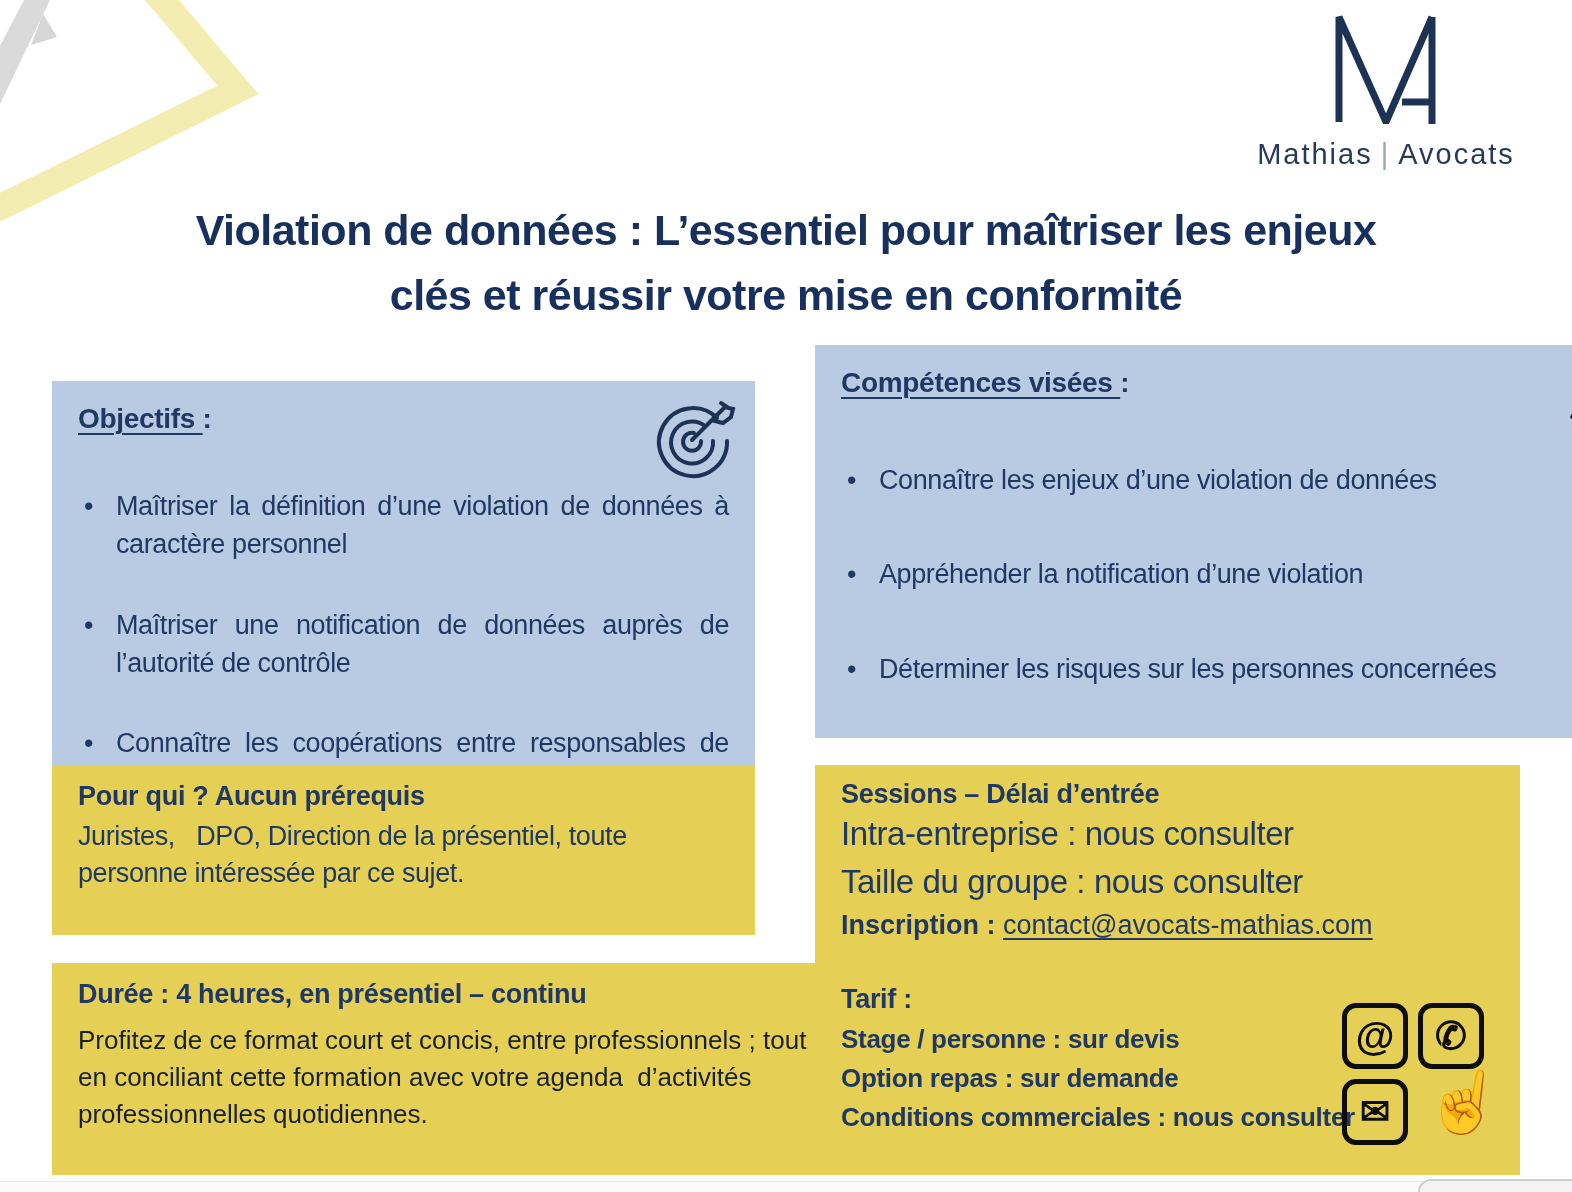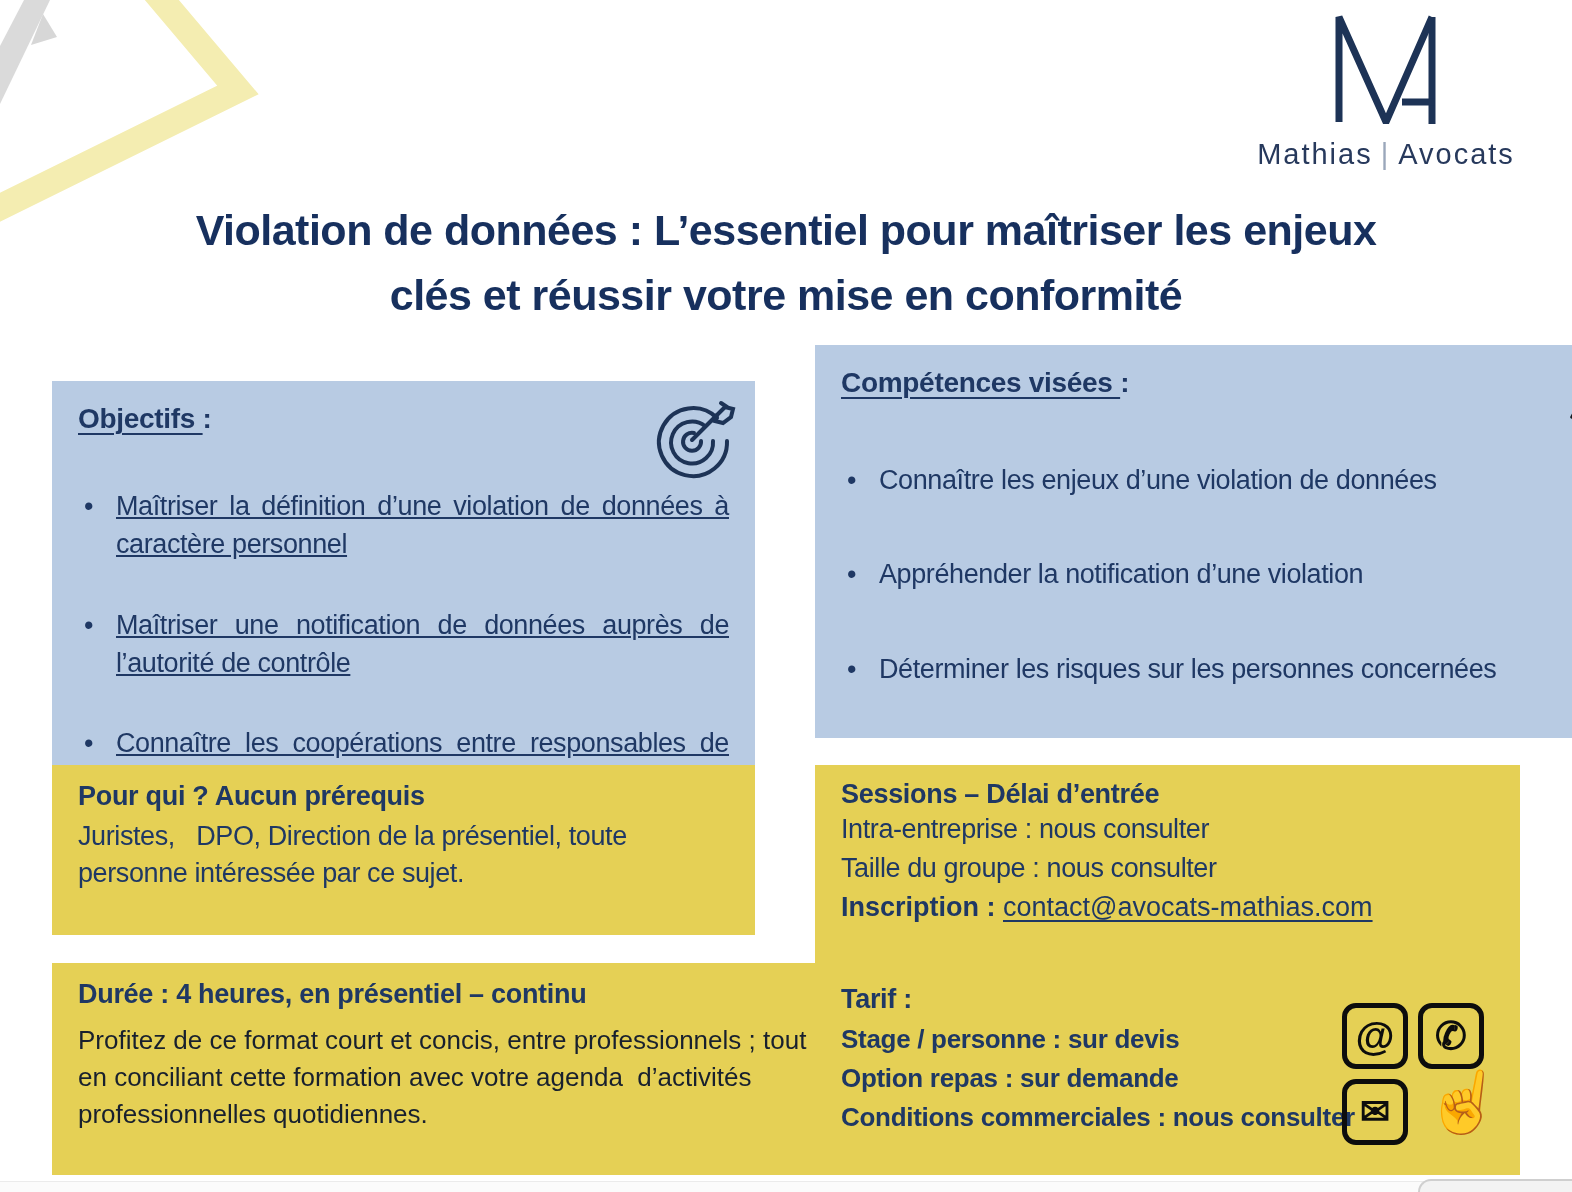--- a/index.html
+++ b/index.html
@@ -31,32 +31,32 @@
   .box-tar{left:815px;top:963px;width:705px;height:212px;padding:16px 26px;}
 
   .box-heading{font-size:28px;font-weight:700;color:#1f3864;letter-spacing:-0.3px;}
   .underline{text-decoration:underline;text-underline-offset:5px;text-decoration-thickness:2px;}
 
   ul.bullets{list-style:none;margin:0;padding:0;}
   ul.bullets li{position:relative;padding-left:38px;font-size:27px;line-height:1.42;
                 letter-spacing:-0.4px;color:#1f3864;}
   ul.bullets li::before{content:"\2022";position:absolute;left:6px;top:0;font-size:27px;color:#1f3864;}
   .box-obj ul.bullets{margin-top:52px;}
-  .box-obj li{margin-bottom:42px;text-align:justify;text-decoration:underline;}
+  .box-obj li{margin-bottom:42px;text-align:justify;}
   .box-comp ul.bullets{margin-top:62px;}
   .box-comp li{margin-bottom:56px;}
 
   .corner-icon{position:absolute;top:14px;right:16px;}
 
   .yellow .box-heading{font-size:27px;}
   .body-text{font-size:27px;line-height:1.38;letter-spacing:-0.4px;color:#1f3864;
              margin-top:6px;white-space:pre-wrap;}
   .box-dur .body-text{color:#18202e;margin-top:12px;line-height:1.42;letter-spacing:0px;font-size:26px;}
 
-  .sess-line{font-size:27px;line-height:1.45;letter-spacing:-0.4px;}
+  .sess-line{font-size:33px;line-height:1.45;letter-spacing:-0.4px;}
   .sess-insc{font-size:27px;line-height:1.45;}
   .sess-insc .lbl{font-weight:700;}
   .email-link{color:#1f3864;text-underline-offset:4px;}
 
   .tar-line{font-size:26px;font-weight:700;line-height:1.5;letter-spacing:-0.3px;}
 
   .contact-icons{position:absolute;right:28px;top:40px;width:150px;height:150px;}
   .cicon{position:absolute;width:56px;height:56px;border:5px solid #0d0d0d;border-radius:14px;
          display:flex;align-items:center;justify-content:center;background:transparent;
          font-size:40px;font-weight:700;color:#0d0d0d;line-height:1;}

